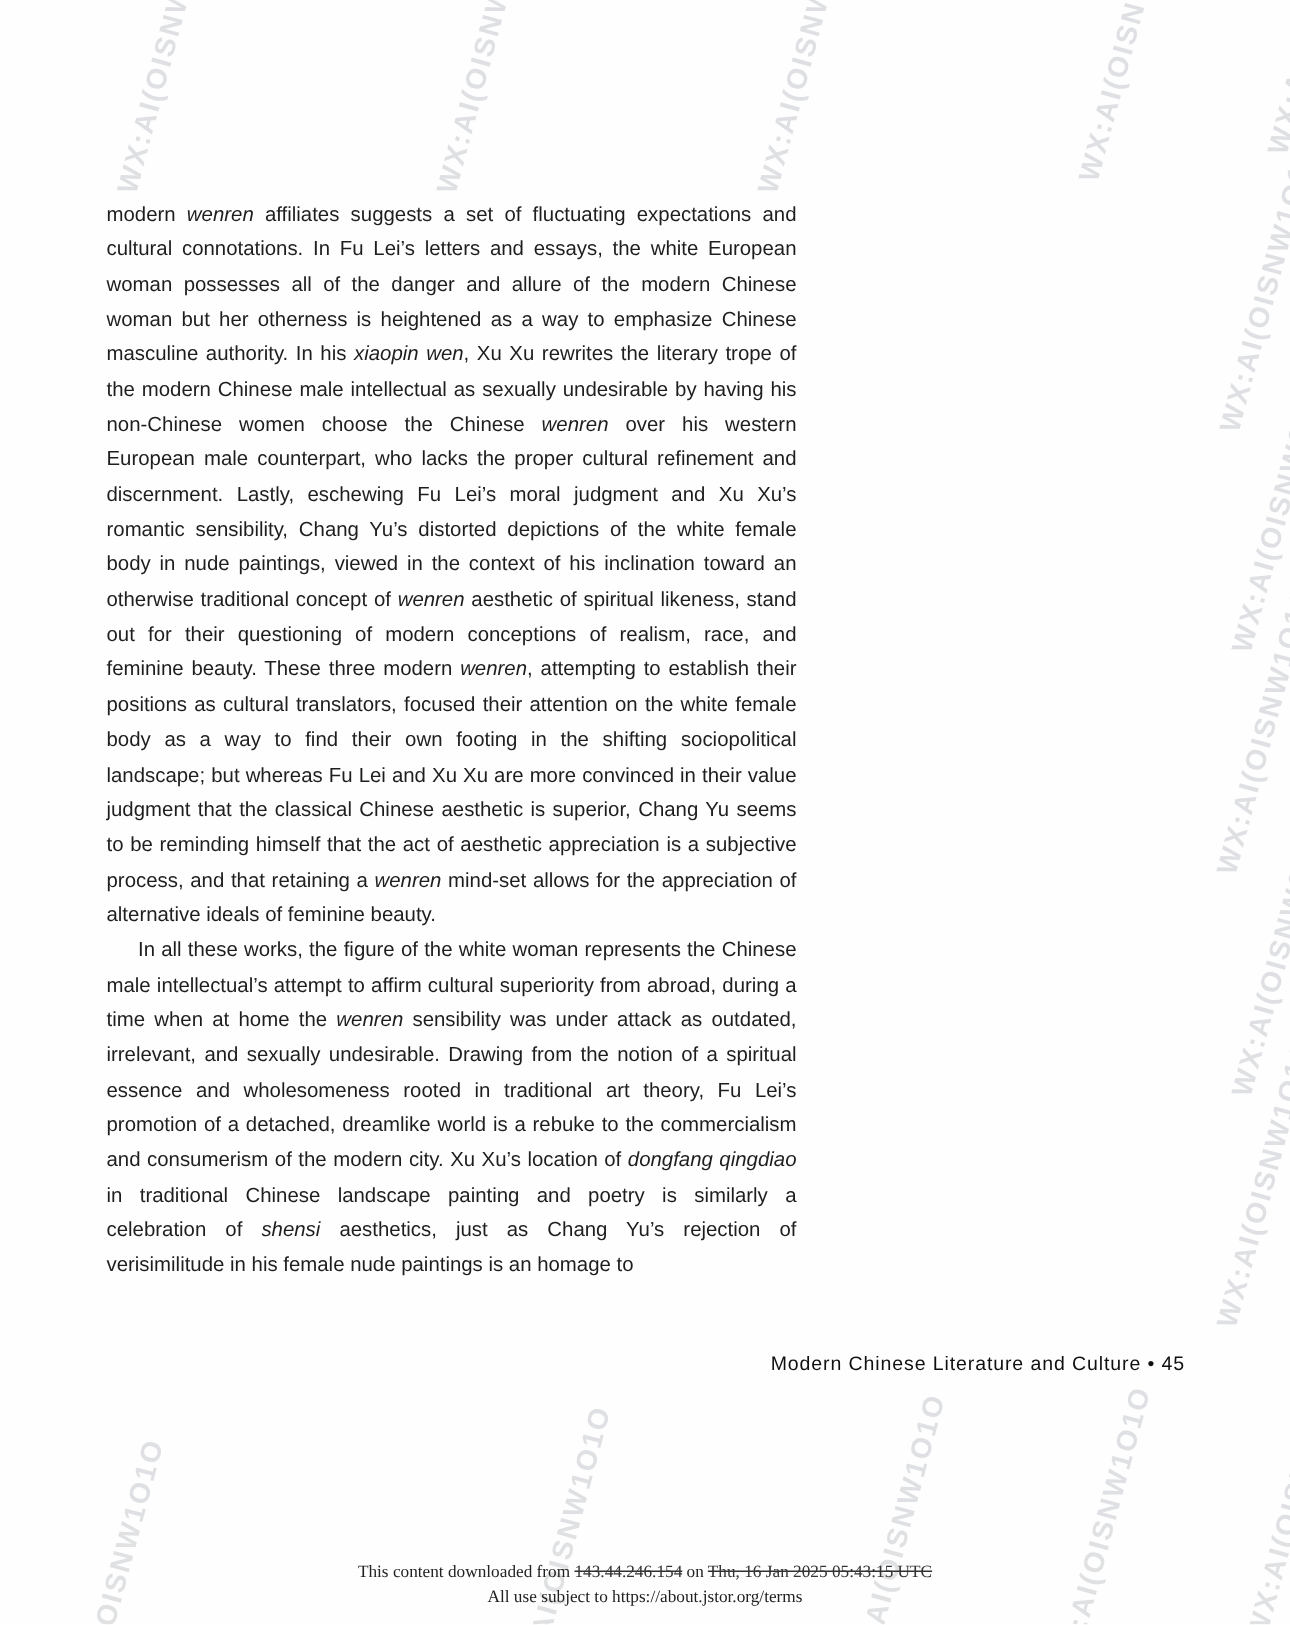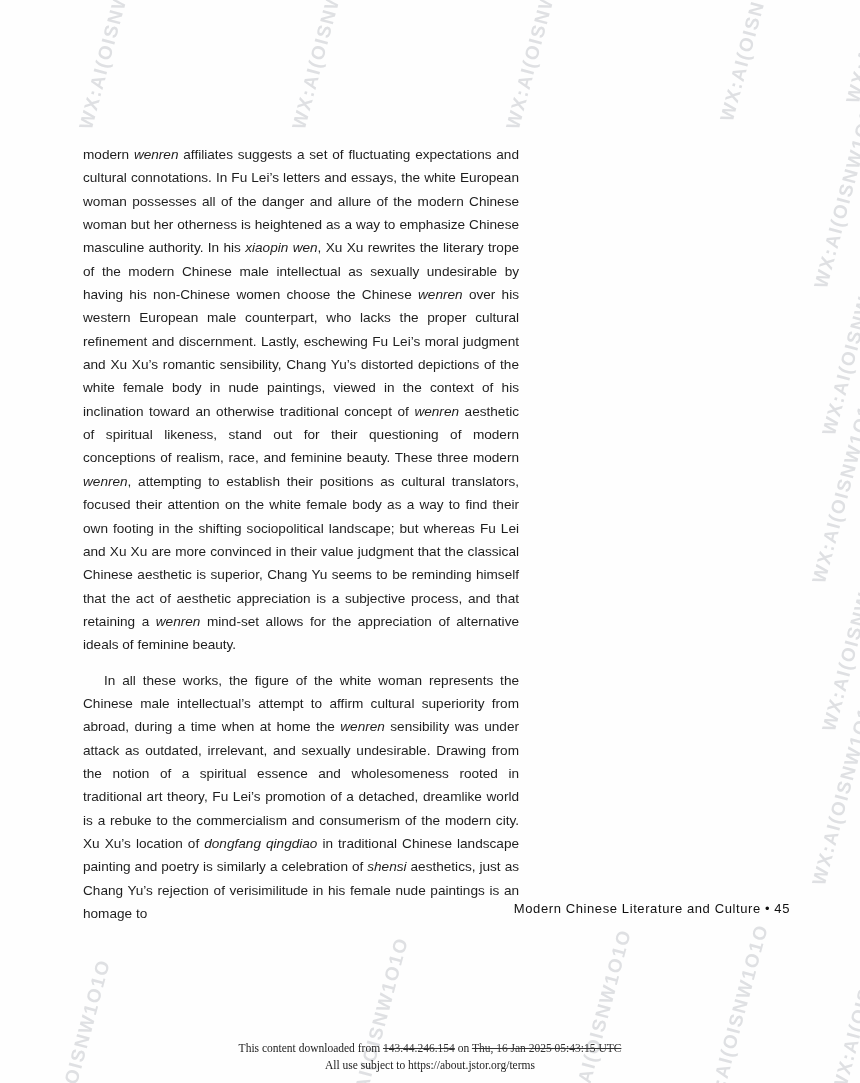--- a/index.html
+++ b/index.html
@@ -31,21 +31,21 @@
   .body-text {
     position: absolute;
     left: 71px;
     top: 131px;
     width: 460px;
     font-size: 13.6px;
     line-height: 23.35px;
     color: #1e1e1e;
     text-align: justify;
   }
-  .body-text p { margin: 12px; padding: 0; }
+  .body-text p { margin: 0; padding: 0; }
   .body-text p.indent { text-indent: 21px; }
   .it { font-style: italic; }
 
   
   .running-footer {
     position: absolute;
     top: 901px;
     right: 70px;
     font-size: 13px;
     font-weight: normal;

